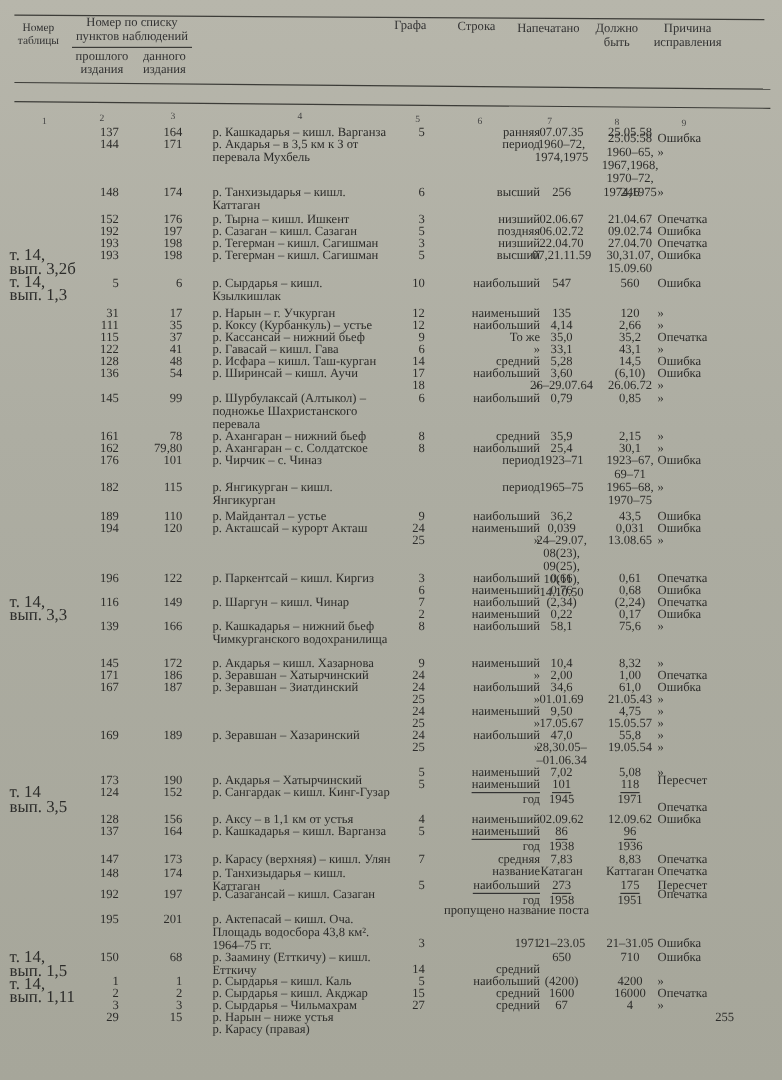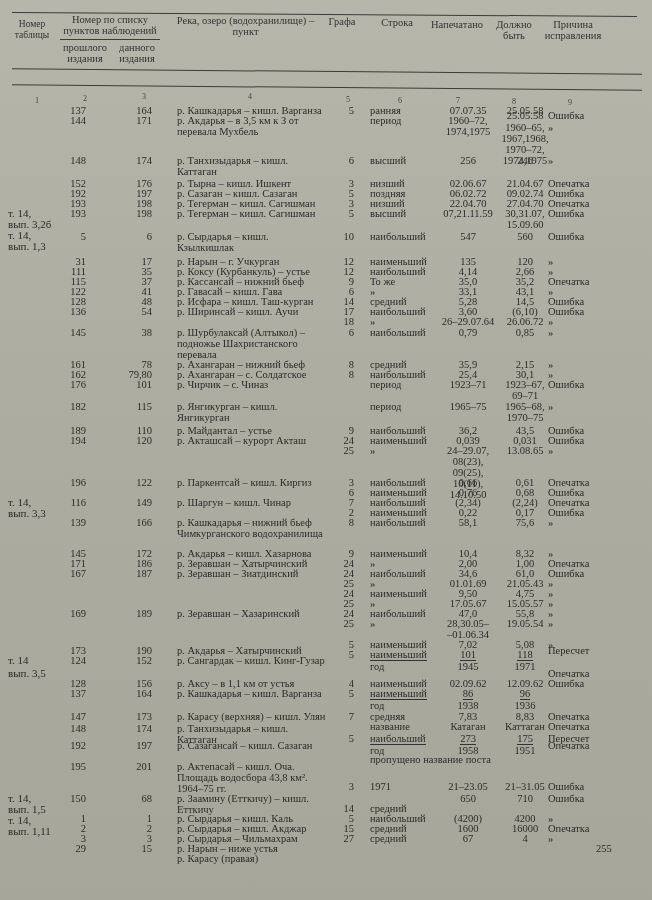--- a/index.html
+++ b/index.html
@@ -11,44 +11,43 @@
   }
   .page {
     position: relative; width: 652px; height: 900px;
     background: linear-gradient(180deg, #b7b6ab 0%, #adada2 40%, #a6a69a 100%);
   }
   .hdr { position: absolute; font-size: 10.5px; line-height: 11px; text-align: center; color: #333; }
   .hline { position: absolute; height: 1px; background: #3c3c38; }
   .colnum { position: absolute; font-size: 8px; color: #444; top: 91px; }
   .row { position: absolute; left: 0; width: 652px; font-size: 10.5px; line-height: 11px; }
   .c { position: absolute; white-space: pre; }
-  .c1 { left: 8px; width: 46px; font-size: 11px; }
-  .c2 { left: 46px; width: 40px; text-align: right; }
+  .c1 { left: 8px; width: 46px; font-size: 14px; }
+  .c2 { left: 59px; width: 40px; text-align: right; }
   .c3 { left: 112px; width: 40px; text-align: right; }
   .c4 { left: 177px; width: 150px; white-space: normal; }
   .c5 { left: 330px; width: 24px; text-align: right; }
-  .c6 { left: 370px; width: 80px; text-align: left; font-family: Liberation Serif, serif; }
+  .c6 { left: 370px; width: 80px; text-align: right; font-family: Liberation Serif, serif; }
   .c7 { left: 438px; width: 60px; text-align: center; }
   .c8 { left: 495px; width: 60px; text-align: center; }
   .c9 { left: 548px; width: 74px; text-align: left; }
   .frac { display: inline-block; border-bottom: 1px solid #333; }
   .pagenum { position: absolute; left: 596px; top: 843px; font-size: 10.5px; text-align: right; }
 </style>
 </head>
 <body>
 
 <div class="page">
   <div class="hline" style="left:12px;top:14px;width:625px;transform:rotate(0.35deg);"></div>
 
   <div class="hdr" style="left:10px;top:19px;width:44px;font-size:9.5px;">Номер таблицы</div>
   <div class="hdr" style="left:60px;top:14px;width:100px;">Номер по списку пунктов наблюдений</div>
   <div class="hline" style="left:60px;top:39px;width:100px;"></div>
   <div class="hdr" style="left:60px;top:42px;width:50px;">прошлого издания</div>
   <div class="hdr" style="left:112px;top:42px;width:50px;">данного издания</div>
-  <div class="hdr" style="left:168px;top:15px;width:155px;">Река, озеро (водохранилище) – пункт</div>
   <div class="hdr" style="left:324px;top:16px;width:36px;">Графа</div>
   <div class="hdr" style="left:372px;top:17px;width:50px;">Строка</div>
   <div class="hdr" style="left:422px;top:19px;width:70px;">Напечатано</div>
   <div class="hdr" style="left:492px;top:19px;width:44px;">Должно быть</div>
   <div class="hdr" style="left:538px;top:19px;width:70px;">Причина исправления</div>
 
   <div class="hline" style="left:12px;top:71px;width:630px;transform:rotate(0.5deg);"></div>
 
   <div class="colnum" style="left:35px;top:96px;">1</div>
   <div class="colnum" style="left:83px;top:94px;">2</div>
@@ -218,21 +217,21 @@
       </div>
       <div class="row" style="top: 316px;">
         <div class="c c5">18</div>
         <div class="c c6">»</div>
         <div class="c c7">26–29.07.64</div>
         <div class="c c8">26.06.72</div>
         <div class="c c9">»</div>
       </div>
       <div class="row" style="top: 327px;">
         <div class="c c2">145</div>
-        <div class="c c3">38</div>
+        <div class="c c3">99</div>
         <div class="c c4">р. Шурбулаксай (Алтыкол) – подножье Шахристанского перевала</div>
         <div class="c c5">6</div>
         <div class="c c6">наибольший</div>
         <div class="c c7">0,79</div>
         <div class="c c8">0,85</div>
         <div class="c c9">»</div>
       </div>
       <div class="row" style="top: 359px;">
         <div class="c c2">161</div>
         <div class="c c3">78</div>

